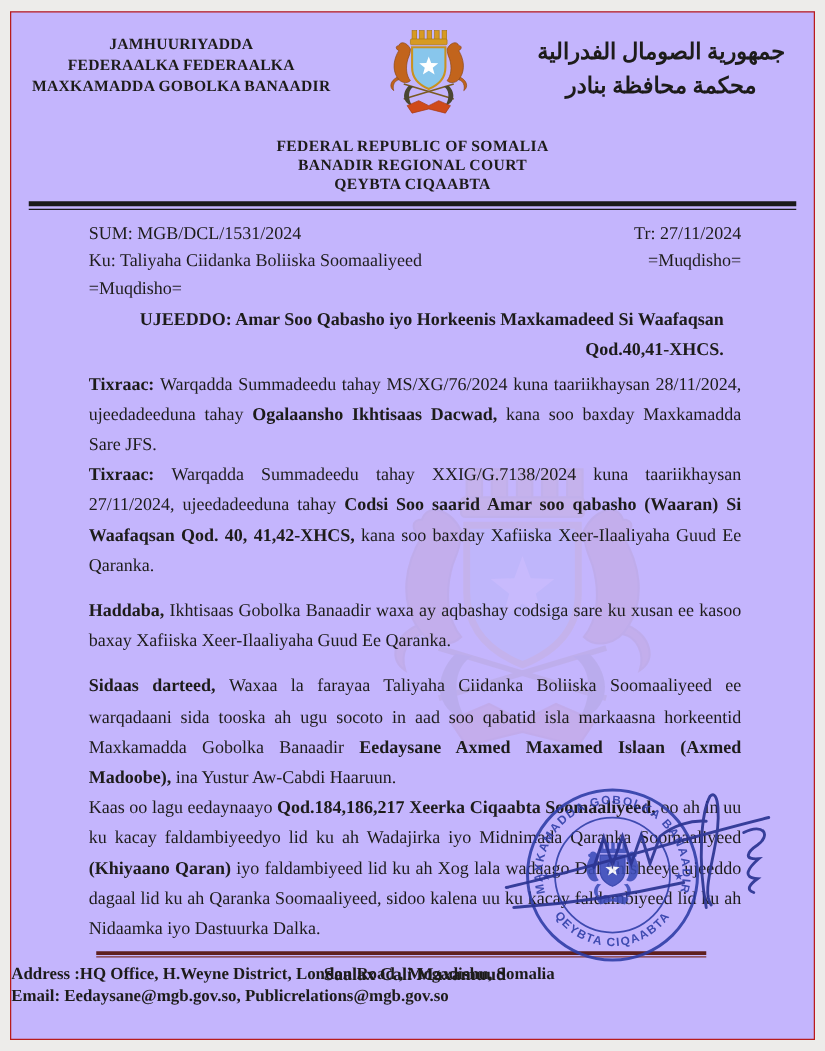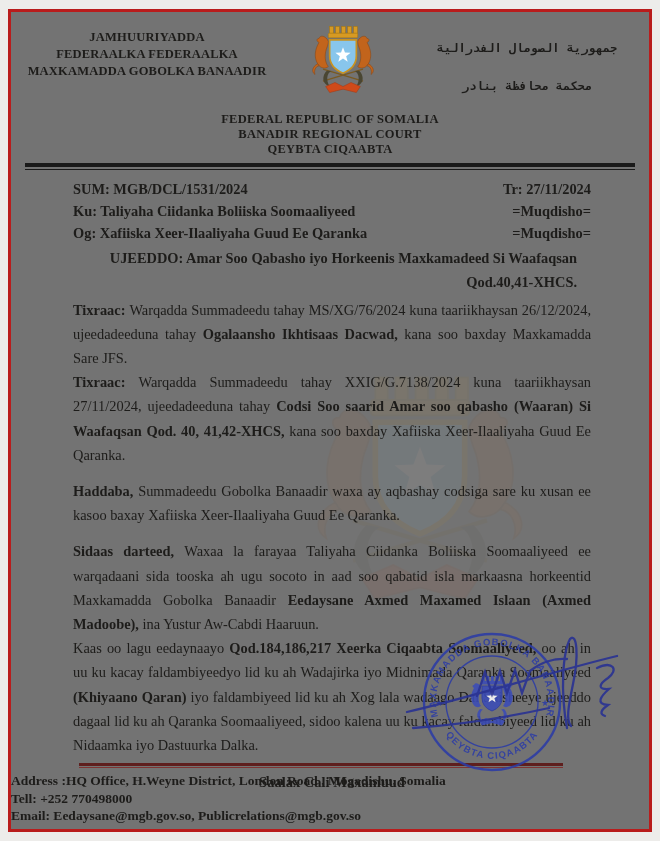--- a/index.html
+++ b/index.html
@@ -2,41 +2,41 @@
 <html><head>
 <meta charset="utf-8">
 <style>
   html,body { margin:0; padding:0; background:#cfcdc9; }
   .scan {
     width:660px; height:841px; box-sizing:border-box;
     background:#edecea; padding:9px 8px; margin:0 auto;
   }
   .page {
     position:relative; width:100%; height:100%; box-sizing:border-box;
-    background:#737373; border:3px solid #b91c1c; overflow:hidden;
+    background:#c4b5fd; border:1px solid #b91c1c; overflow:hidden;
     font-family:"Liberation Serif", serif; color:#1d1c1a;
   }
   .layer { position:relative; z-index:1; }
   
   .header { display:flex; align-items:flex-start; padding:10px 14px 0 16px; }
   .h-left {
     width:240px; text-align:center; font-weight:bold;
     font-size:12.5px; line-height:17px; letter-spacing:.2px; padding-top:7px;
   }
   .h-center { flex:1; display:flex; justify-content:center; }
   .h-right {
     width:216px; text-align:center; direction:rtl; padding-top:8px;
-    font-family:Liberation Mono, monospace; font-weight:bold;
-    font-size:12px; line-height:38px;
+    font-family:Liberation Serif, serif; font-weight:bold;
+    font-size:18px; line-height:27px;
   }
   .h-mid { text-align:center; font-weight:bold; font-size:12.5px; line-height:15px; margin-top:1px; letter-spacing:.3px; }
   .rule-top { margin:6px 14px 0 14px; border-top:4px solid #1a1a1a; border-bottom:1.5px solid #1a1a1a; height:1.5px; }
   
   .content { padding:8px 58px 0 62px; font-size:14.4px; }
-  .ref-row { display:flex; justify-content:space-between; font-weight:bold; line-height:22px; }
+  .ref-row { display:flex; justify-content:space-between; font-weight:normal; line-height:22px; }
   .subject { text-align:right; font-weight:bold; line-height:24px; margin-top:2px; padding:0 14px; }
   .para { text-align:justify; line-height:24.2px; margin:0; }
   .para.gap { margin-top:12px; }
   .sig { text-align:center; margin-top:17px; font-weight:bold; }
   .sig-name  { font-size:14.5px; }
   .sig-title { font-size:15px; letter-spacing:.2px; margin-top:7px; }
   
   .rule-bottom {
     position:absolute; left:68px; right:86px; top:751px; z-index:1;
     border-top:3.5px solid #5e1f1e; border-bottom:1px solid #7e3432; height:1px;
@@ -124,28 +124,27 @@
     <div class="content layer">
       <div class="ref-row">
         <span>SUM: MGB/DCL/1531/2024</span>
         <span>Tr: 27/11/2024</span>
       </div>
       <div class="ref-row">
         <span>Ku: Taliyaha Ciidanka Boliiska Soomaaliyeed</span>
         <span>=Muqdisho=</span>
       </div>
       <div class="ref-row">
-        <span>Og: Xafiiska Xeer-Ilaaliyaha Guud Ee Qaranka</span>
         <span>=Muqdisho=</span>
       </div>
       <div class="subject">UJEEDDO: Amar Soo Qabasho iyo Horkeenis Maxkamadeed Si Waafaqsan Qod.40,41-XHCS.</div>
 
-      <p class="para" style="margin-top:4px"><b>Tixraac: </b><span>Warqadda Summadeedu tahay MS/XG/76/2024 kuna taariikhaysan 26/12/2024, ujeedadeeduna tahay </span><b>Ogalaansho Ikhtisaas Dacwad,</b><span> kana soo baxday Maxkamadda Sare JFS.</span></p>
+      <p class="para" style="margin-top:4px"><b>Tixraac: </b><span>Warqadda Summadeedu tahay MS/XG/76/2024 kuna taariikhaysan 28/11/2024, ujeedadeeduna tahay </span><b>Ogalaansho Ikhtisaas Dacwad,</b><span> kana soo baxday Maxkamadda Sare JFS.</span></p>
       <p class="para"><b>Tixraac: </b><span>Warqadda Summadeedu tahay XXIG/G.7138/2024 kuna taariikhaysan 27/11/2024, ujeedadeeduna tahay </span><b>Codsi Soo saarid Amar soo qabasho (Waaran) Si Waafaqsan Qod. 40, 41,42-XHCS,</b><span> kana soo baxday Xafiiska Xeer-Ilaaliyaha Guud Ee Qaranka.</span></p>
-      <p class="para gap"><b>Haddaba, </b><span>Summadeedu Gobolka Banaadir waxa ay aqbashay codsiga sare ku xusan ee kasoo baxay Xafiiska Xeer-Ilaaliyaha Guud Ee Qaranka.</span></p>
+      <p class="para gap"><b>Haddaba, </b><span>Ikhtisaas Gobolka Banaadir waxa ay aqbashay codsiga sare ku xusan ee kasoo baxay Xafiiska Xeer-Ilaaliyaha Guud Ee Qaranka.</span></p>
       <p class="para gap"><b>Sidaas darteed, </b><span>Waxaa la farayaa Taliyaha Ciidanka Boliiska Soomaaliyeed ee warqadaani sida tooska ah ugu socoto in aad soo qabatid isla markaasna horkeentid Maxkamadda Gobolka Banaadir </span><b>Eedaysane Axmed Maxamed Islaan (Axmed Madoobe),</b><span> ina Yustur Aw-Cabdi Haaruun.</span></p>
       <p class="para"><span>Kaas oo lagu eedaynaayo </span><b>Qod.184,186,217 Xeerka Ciqaabta Soomaaliyeed,</b><span> oo ah in uu ku kacay faldambiyeedyo lid ku ah Wadajirka iyo Midnimada Qaranka Soomaaliyeed </span><b>(Khiyaano Qaran)</b><span> iyo faldambiyeed lid ku ah Xog lala wadaago Dal Shisheeye ujeeddo dagaal lid ku ah Qaranka Soomaaliyeed, sidoo kalena uu ku kacay faldambiyeed lid ku ah Nidaamka iyo Dastuurka Dalka.</span></p>
 
       <div class="sig">
         <div class="sig-name">Saalax Cali Maxamuud</div>
       </div>
     </div>
 
     <svg class="stamp-overlay" viewBox="330 600 315 185">
       <g opacity="0.88">
@@ -186,18 +185,17 @@
         <path d="M402,716 C460,712 502,704 538,696"></path>
         <path d="M466,684 L474,660 L481,682 L489,659 L496,681 L504,658 L511,681 L519,659 C530,650 544,646 556,647"></path>
         <path d="M556,716 C549,678 552,640 559,627 C566,620 568,644 562,672 C557,696 555,708 560,714"></path>
         <path d="M586,656 C602,648 608,658 597,666 C588,672 586,678 598,677 C590,684 584,692 597,693 C590,698 588,702 594,704"></path>
       </g>
     </svg>
 
     <div class="rule-bottom"></div>
     <div class="footer">
       <div>Address :HQ Office, H.Weyne District, London Road , Mogadishu, Somalia</div>
-      <div>Tell: +252 770498000</div>
       <div>Email: Eedaysane@mgb.gov.so, Publicrelations@mgb.gov.so</div>
     </div>
 
   </div>
 </div>
 
 </body></html>

